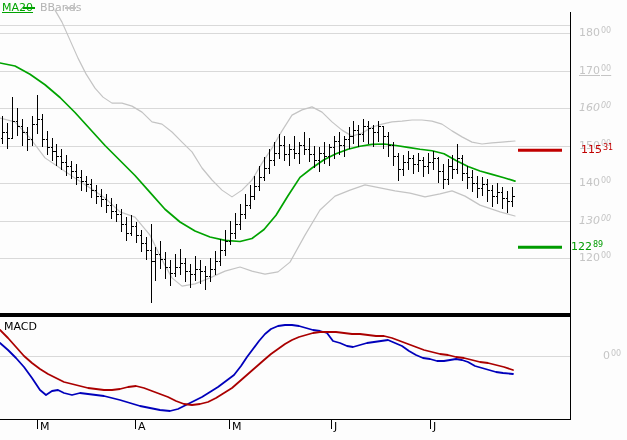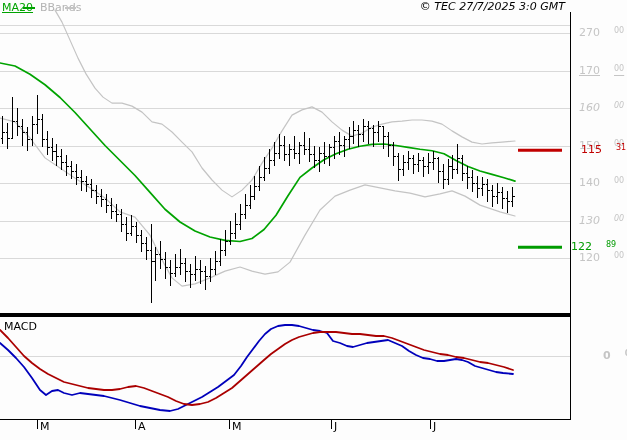--- a/index.html
+++ b/index.html
@@ -1,20 +1,20 @@
 <!DOCTYPE html>
 <html><head>
 <meta charset="utf-8">
 <style>
   html,body{margin:0;padding:0;background:#fff;}
   .stage{position:relative;width:627px;height:440px;background:#fdfdfd;overflow:hidden;
          font-family:"DejaVu Sans","Liberation Sans",sans-serif;}
   .stage svg{position:absolute;left:0;top:0;}
   .lbl{position:absolute;font-size:11px;line-height:13px;white-space:nowrap;}
-  .sup{font-size:8px;position:relative;top:-3px;margin-left:14px;}
+  .sup{font-size:8px;position:relative;top:-3px;margin-left:1px;}
   .legend-ma20{left:2px;top:1px;text-decoration:underline;}
   .legend-bb{left:40px;top:1px;}
   .swatch{position:absolute;height:2px;}
   .copyright{top:0px;right:62px;font-style:italic;color:#000;}
   .macd-title{left:4px;top:320px;color:#000;}
   .ylab{position:absolute;font-size:11px;line-height:13px;left:579px;white-space:nowrap;}
   .xlab{position:absolute;font-size:11px;line-height:12px;top:421px;color:#000;}
 </style>
 </head>
 <body>
@@ -47,41 +47,40 @@
       <line x1="229.5" y1="419.5" x2="229.5" y2="428.5" stroke="#000000" stroke-width="1" shape-rendering="crispEdges"></line>
       <line x1="331.5" y1="419.5" x2="331.5" y2="428.5" stroke="#000000" stroke-width="1" shape-rendering="crispEdges"></line>
       <line x1="430.5" y1="419.5" x2="430.5" y2="428.5" stroke="#000000" stroke-width="1" shape-rendering="crispEdges"></line>
     </svg>
 
   <span class="lbl legend-ma20" style="color: rgb(0, 163, 0);">MA20</span>
   <span class="swatch" id="sw-ma20" style="left: 23px; top: 7px; width: 12px; background: rgb(0, 163, 0);"></span>
   <span class="lbl legend-bb" style="color: rgb(179, 179, 179);">BBands</span>
   <span class="swatch" id="sw-bb" style="left: 65px; top: 7px; width: 11px; background: rgb(196, 196, 196);"></span>
 
-  <span class="lbl copyright">© TEC 27/7/2025 3:0 GMT</span>
 
   <div id="y-labels">
-      <div class="ylab" style="top: 26px; color: rgb(197, 197, 197);"><span>270</span><span class="sup">00</span></div>
+      <div class="ylab" style="top: 26px; color: rgb(197, 197, 197);"><span>180</span><span class="sup">00</span></div>
       <div class="ylab" style="top: 64px; color: rgb(197, 197, 197); text-decoration: underline;"><span>170</span><span class="sup">00</span></div>
       <div class="ylab" style="top: 101px; color: rgb(197, 197, 197); font-style: italic;"><span>160</span><span class="sup">00</span></div>
       <div class="ylab" style="top: 139px; color: rgb(197, 197, 197);"><span>150</span><span class="sup">00</span></div>
       <div class="ylab" style="top: 176px; color: rgb(197, 197, 197);"><span>140</span><span class="sup">00</span></div>
       <div class="ylab" style="top: 214px; color: rgb(197, 197, 197); font-style: italic;"><span>130</span><span class="sup">00</span></div>
       <div class="ylab" style="top: 251px; color: rgb(197, 197, 197);"><span>120</span><span class="sup">00</span></div>
     </div>
 
   <div class="ylab" id="res-label" style="left: 581px; top: 143px; color: rgb(193, 0, 0);">
     <span>115</span><span class="sup">31</span>
   </div>
   <div class="ylab" id="sup-label" style="left: 571px; top: 240px; color: rgb(0, 155, 0);">
     <span>122</span><span class="sup">89</span>
   </div>
 
   <span class="lbl macd-title">MACD</span>
-  <div class="ylab" id="zero-label" style="left: 603px; top: 349px; color: rgb(197, 197, 197); font-weight: bold;">
+  <div class="ylab" id="zero-label" style="left: 603px; top: 349px; color: rgb(197, 197, 197);">
     <span>0</span><span class="sup">00</span>
   </div>
 
   <div id="x-labels">
       <span class="xlab" style="left: 40px;">M</span>
       <span class="xlab" style="left: 138px;">A</span>
       <span class="xlab" style="left: 232px;">M</span>
       <span class="xlab" style="left: 334px;">J</span>
       <span class="xlab" style="left: 433px;">J</span>
     </div>

